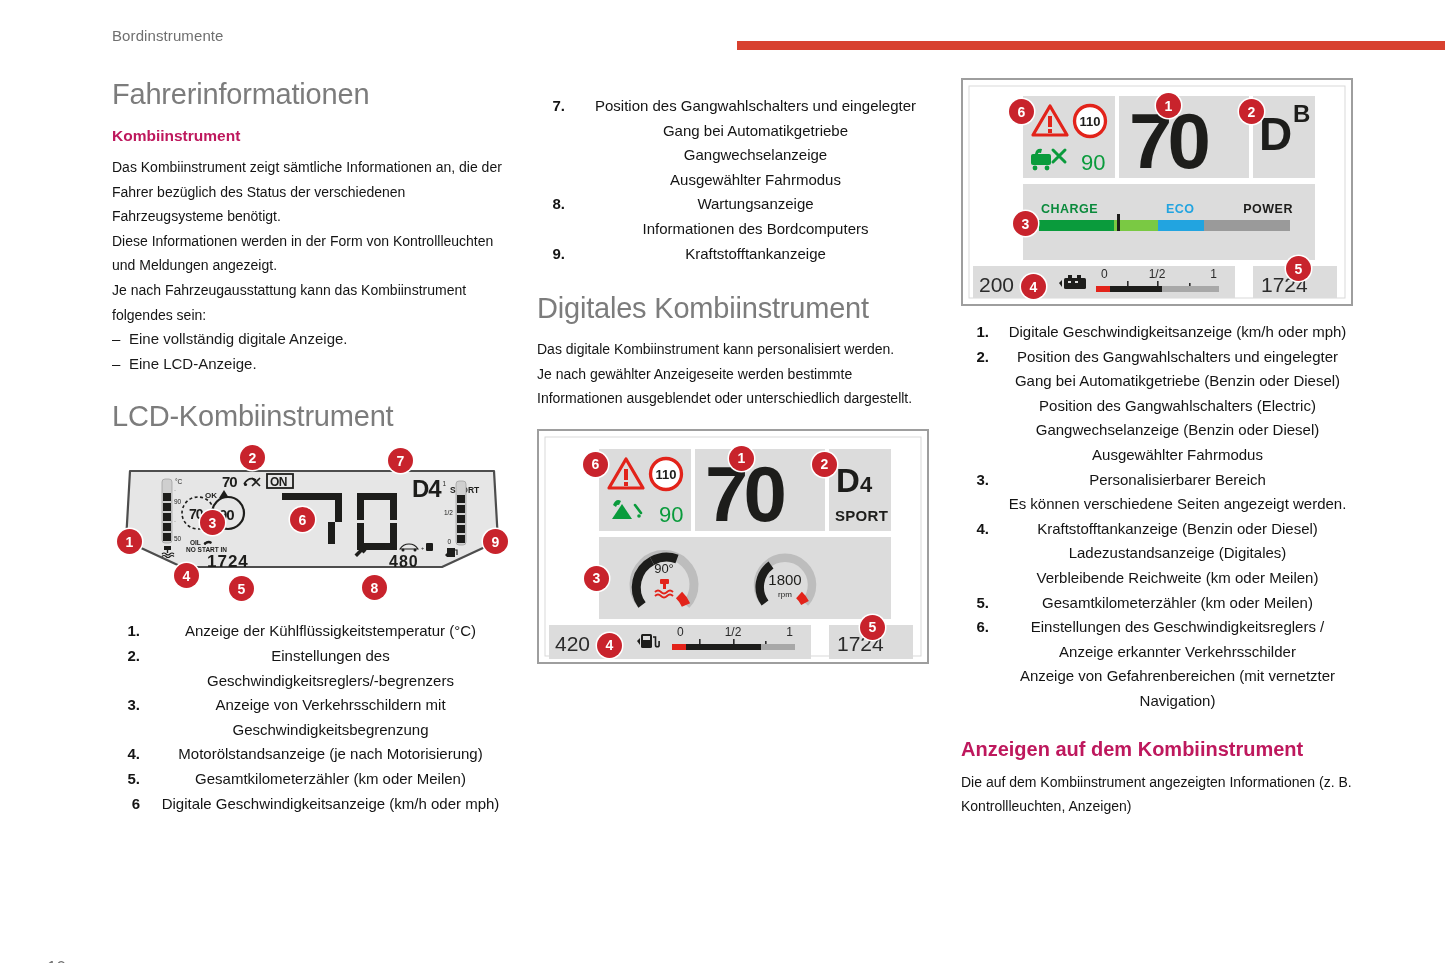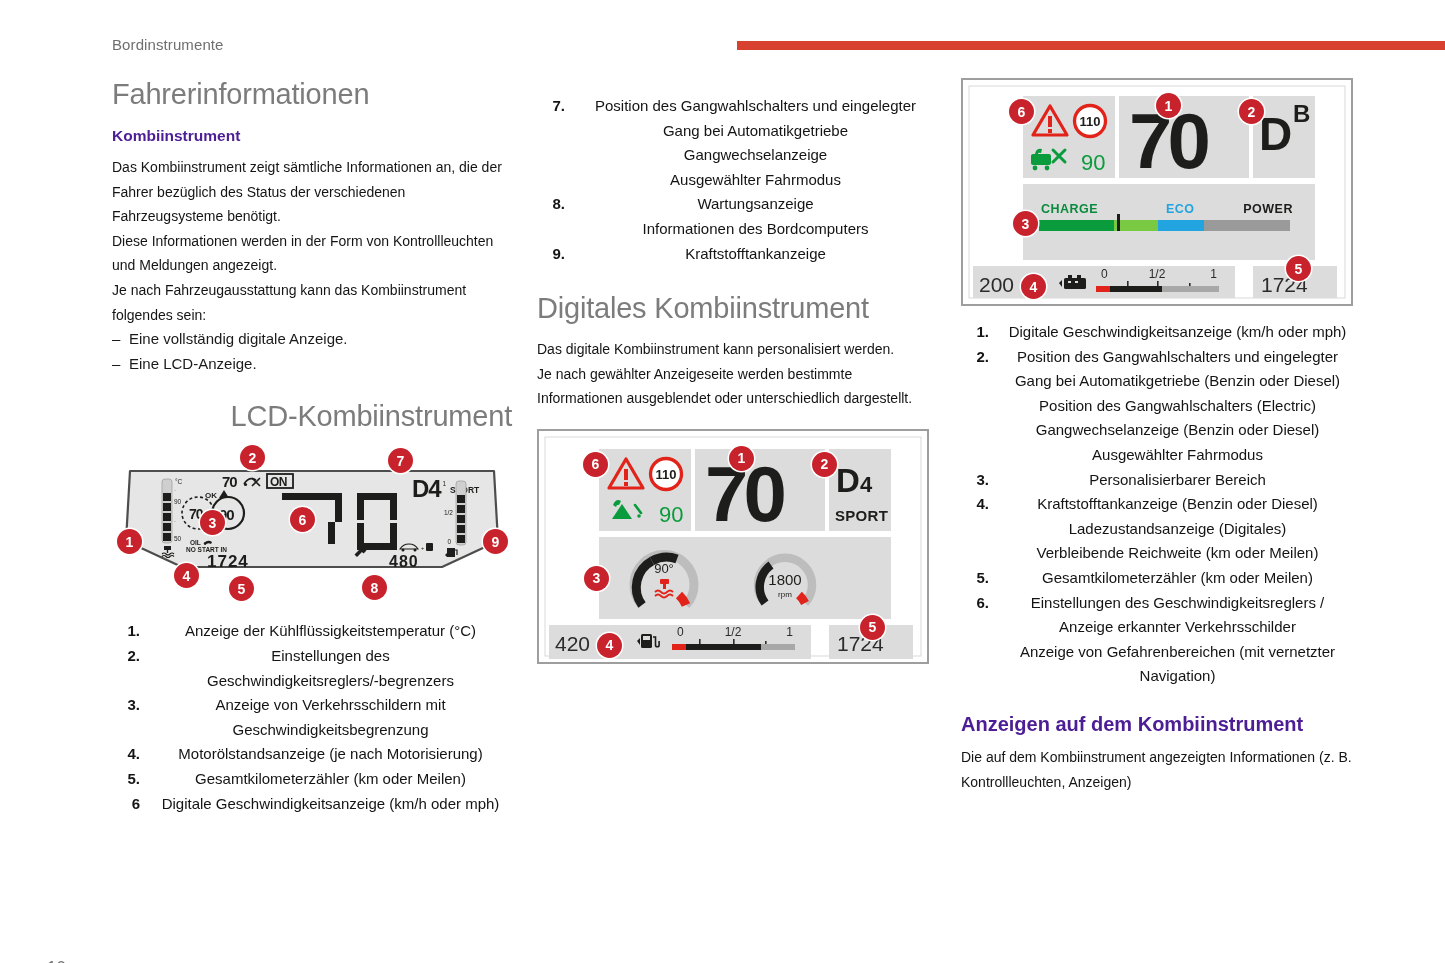--- a/index.html
+++ b/index.html
@@ -7,40 +7,40 @@
     width: 1445px; height: 963px;
     background: #ffffff;
     font-family: "Liberation Sans", sans-serif;
     color: #1a1a1a;
     overflow: hidden;
   }
   .page { position: relative; width: 1445px; height: 963px; }
 
   
   .running-head {
-    position: absolute; left: 112px; top: 36px;
+    position: absolute; left: 112px; top: 27px;
     font-size: 15px; color: #6f6f6f; letter-spacing: .1px;
   }
   .head-rule {
     position: absolute; left: 737px; top: 41px;
     width: 708px; height: 9px; background: #d8412f;
   }
 
   
   .col { position: absolute; top: 78px; }
   .col-1 { left: 112px; width: 400px; }
   .col-2 { left: 537px; width: 400px; }
   .col-3 { left: 961px; width: 396px; }
 
   h1.title {
     font-size: 29px; font-weight: 400; color: #7c7c7c;
     line-height: 1.14; margin-bottom: 16px; letter-spacing: -.2px;
   }
   h2.sub {
-    font-size: 15.5px; font-weight: 700; color: #4c1d95;
+    font-size: 15.5px; font-weight: 700; color: #be185d;
     margin-bottom: 10px;
   }
   p.body {
     font-size: 14px; line-height: 24.6px; color: #141414;
   }
   .dashline { font-size: 15px; line-height: 24.6px; padding-left: 0; }
   .dashline .d { display: inline-block; width: 17px; }
 
   
   ol.numlist { list-style: none; }
@@ -79,21 +79,21 @@
 
   <div class="col col-1">
     <h1 class="title">Fahrerinformationen</h1>
     <h2 class="sub" style="margin-top:6px;">Kombiinstrument</h2>
     <p class="body" id="c1body">Das Kombiinstrument zeigt sämtliche Informationen an, die der Fahrer bezüglich des Status der verschiedenen Fahrzeugsysteme benötigt.<br>Diese Informationen werden in der Form von Kontrollleuchten und Meldungen angezeigt.<br>Je nach Fahrzeugausstattung kann das Kombiinstrument folgendes sein:</p>
     <div id="c1dash">
         <div class="dashline"><span class="d">–</span>Eine vollständig digitale Anzeige.</div>
         <div class="dashline"><span class="d">–</span>Eine LCD-Anzeige.</div>
       </div>
 
-    <h1 class="title" style="margin-top:24px;margin-bottom:12px;text-align:right;">LCD-Kombiinstrument</h1>
+    <h1 class="title" style="margin-top:24px;margin-bottom:12px;">LCD-Kombiinstrument</h1>
 
     <div class="fig" style="width:400px;height:160px;margin-top:2px;">
       <svg width="400" height="160" viewBox="0 0 400 160">
 
         <path d="M18 26 L382 26 L386 96 L330 122 L70 122 L14 96 Z" fill="#e6e6e6" stroke="#4d4d4d" stroke-width="2.2" stroke-linejoin="round"></path>
 
         <g>
           <rect x="50" y="34" width="10" height="64" rx="3" fill="#cfcfcf" stroke="#9a9a9a" stroke-width="0.7"></rect>
           <rect x="51" y="48" width="8" height="8" fill="#1d1d1b"></rect>
           <rect x="51" y="58" width="8" height="8" fill="#1d1d1b"></rect>
@@ -438,20 +438,21 @@
           <span class="n">2.</span>
           <span class="sl">Position des Gangwahlschalters und eingelegter</span>
           <span class="sl">Gang bei Automatikgetriebe (Benzin oder Diesel)</span>
           <span class="sl">Position des Gangwahlschalters (Electric)</span>
           <span class="sl">Gangwechselanzeige (Benzin oder Diesel)</span>
           <span class="sl">Ausgewählter Fahrmodus</span>
         </li>
         <li>
           <span class="n">3.</span>
           <span class="sl">Personalisierbarer Bereich</span>
+          <span class="sl">Es können verschiedene Seiten angezeigt werden.</span>
         </li>
         <li>
           <span class="n">4.</span>
           <span class="sl">Kraftstofftankanzeige (Benzin oder Diesel)</span>
           <span class="sl">Ladezustandsanzeige (Digitales)</span>
           <span class="sl">Verbleibende Reichweite (km oder Meilen)</span>
         </li>
         <li>
           <span class="n">5.</span>
           <span class="sl">Gesamtkilometerzähler (km oder Meilen)</span>

